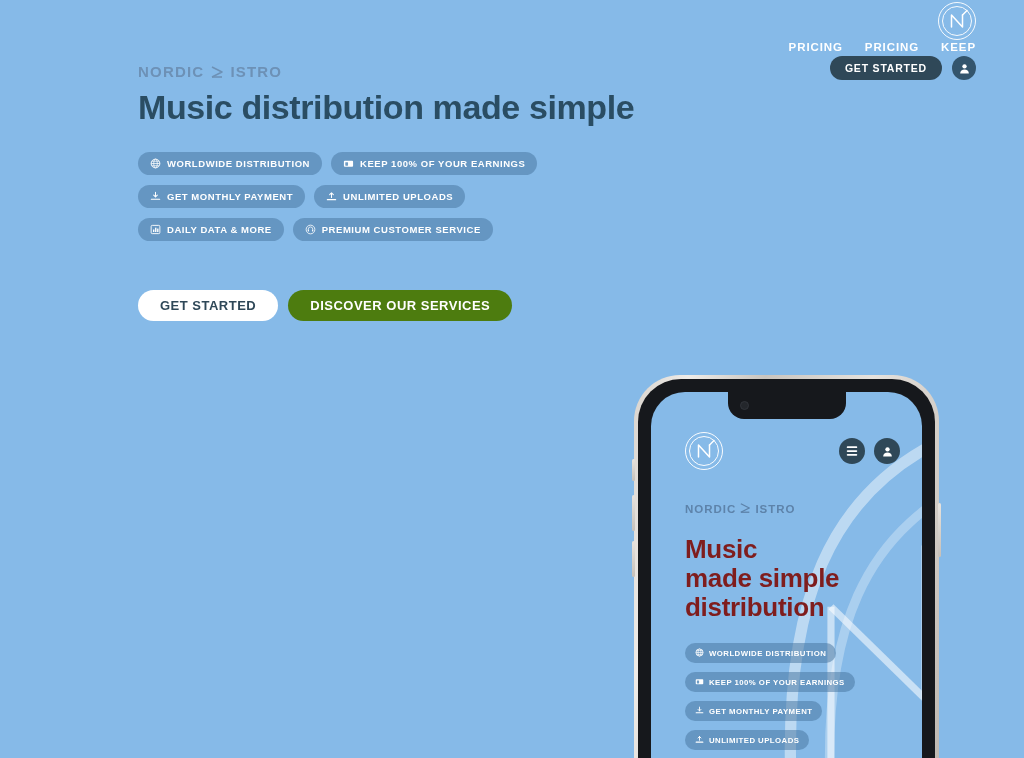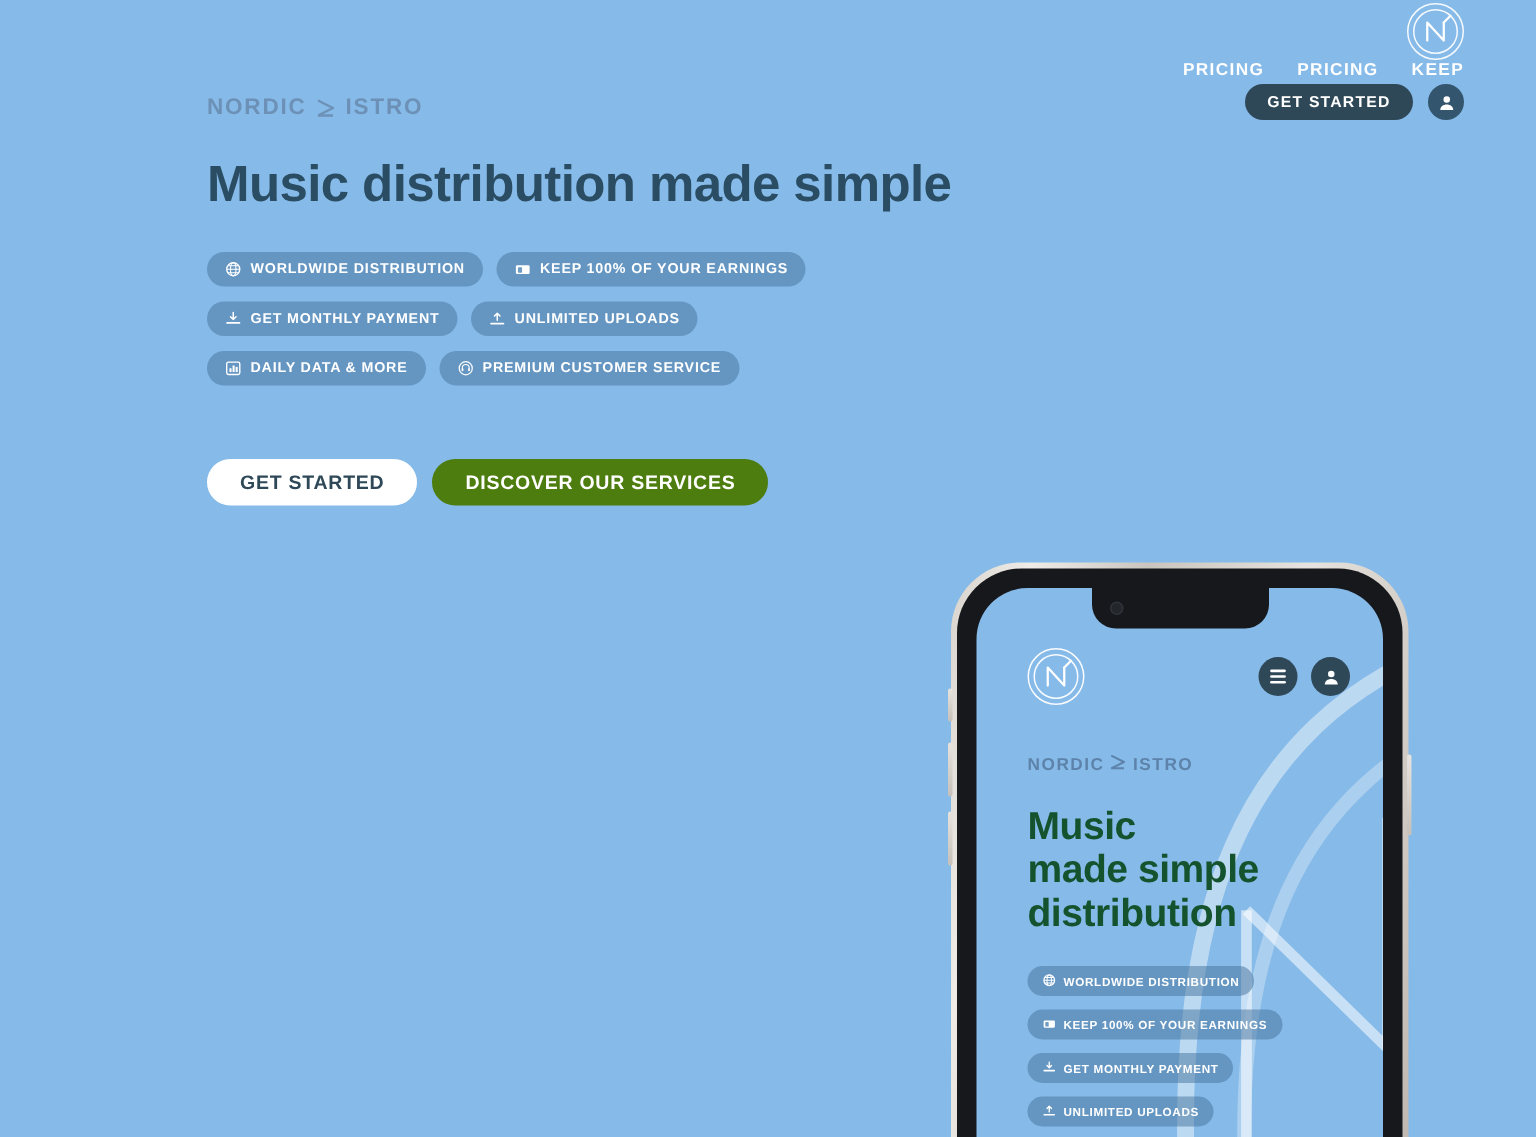--- a/index.html
+++ b/index.html
@@ -99,21 +99,21 @@
     letter-spacing: 1.2px;
     color: #6d91b6;
     display: flex;
     align-items: center;
     gap: 5px;
     white-space: nowrap;
   }
   .wordmark .wm-arrow { display: inline-flex; align-items: center; margin: 0 1px 0 2px; }
 
   .headline {
-    margin-top: 25px;
+    margin-top: 9px;
     font-size: 34px;
     font-weight: bold;
     color: #2a4d63;
     letter-spacing: -0.4px;
     line-height: 1.1;
     white-space: nowrap;
   }
 
   .pill-rows { margin-top: 26px; display: flex; flex-direction: column; gap: 10px; }
   .pill-row { display: flex; gap: 9px; }
@@ -238,21 +238,21 @@
     font-weight: bold;
     letter-spacing: 1px;
     color: #5d83aa;
     display: flex; align-items: center; gap: 4px;
     white-space: nowrap;
   }
   .p-headline {
     margin-top: 19px;
     font-size: 26px;
     font-weight: bold;
-    color: #14532d;
+    color: #7f1d1d;
     line-height: 1.12;
     letter-spacing: -0.3px;
   }
   .p-pills { margin-top: 21px; display: flex; flex-direction: column; gap: 9px; align-items: flex-start; }
   .p-pill {
     display: inline-flex; align-items: center; gap: 5px;
     background: rgba(71,116,160,0.52);
     border-radius: 12px;
     height: 20px;
     padding: 0 10px;

